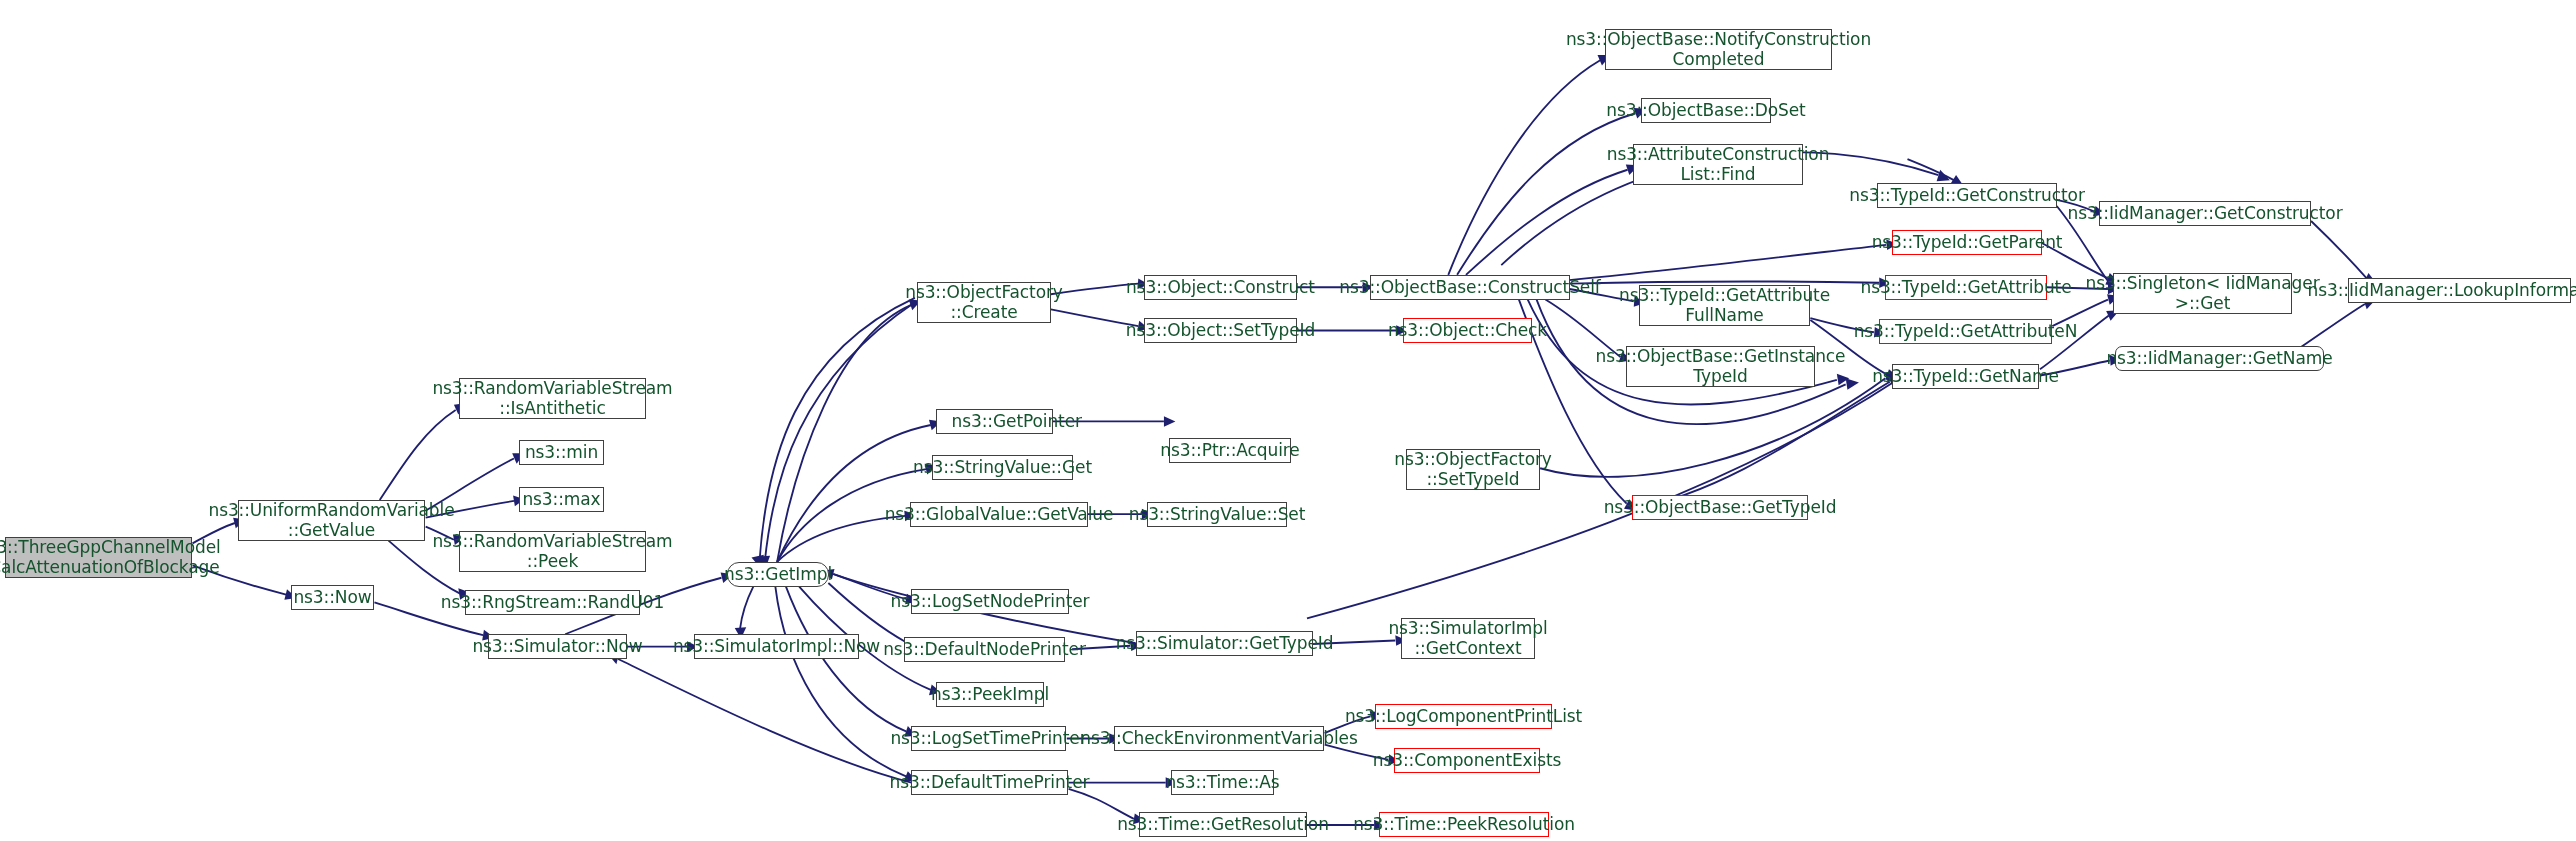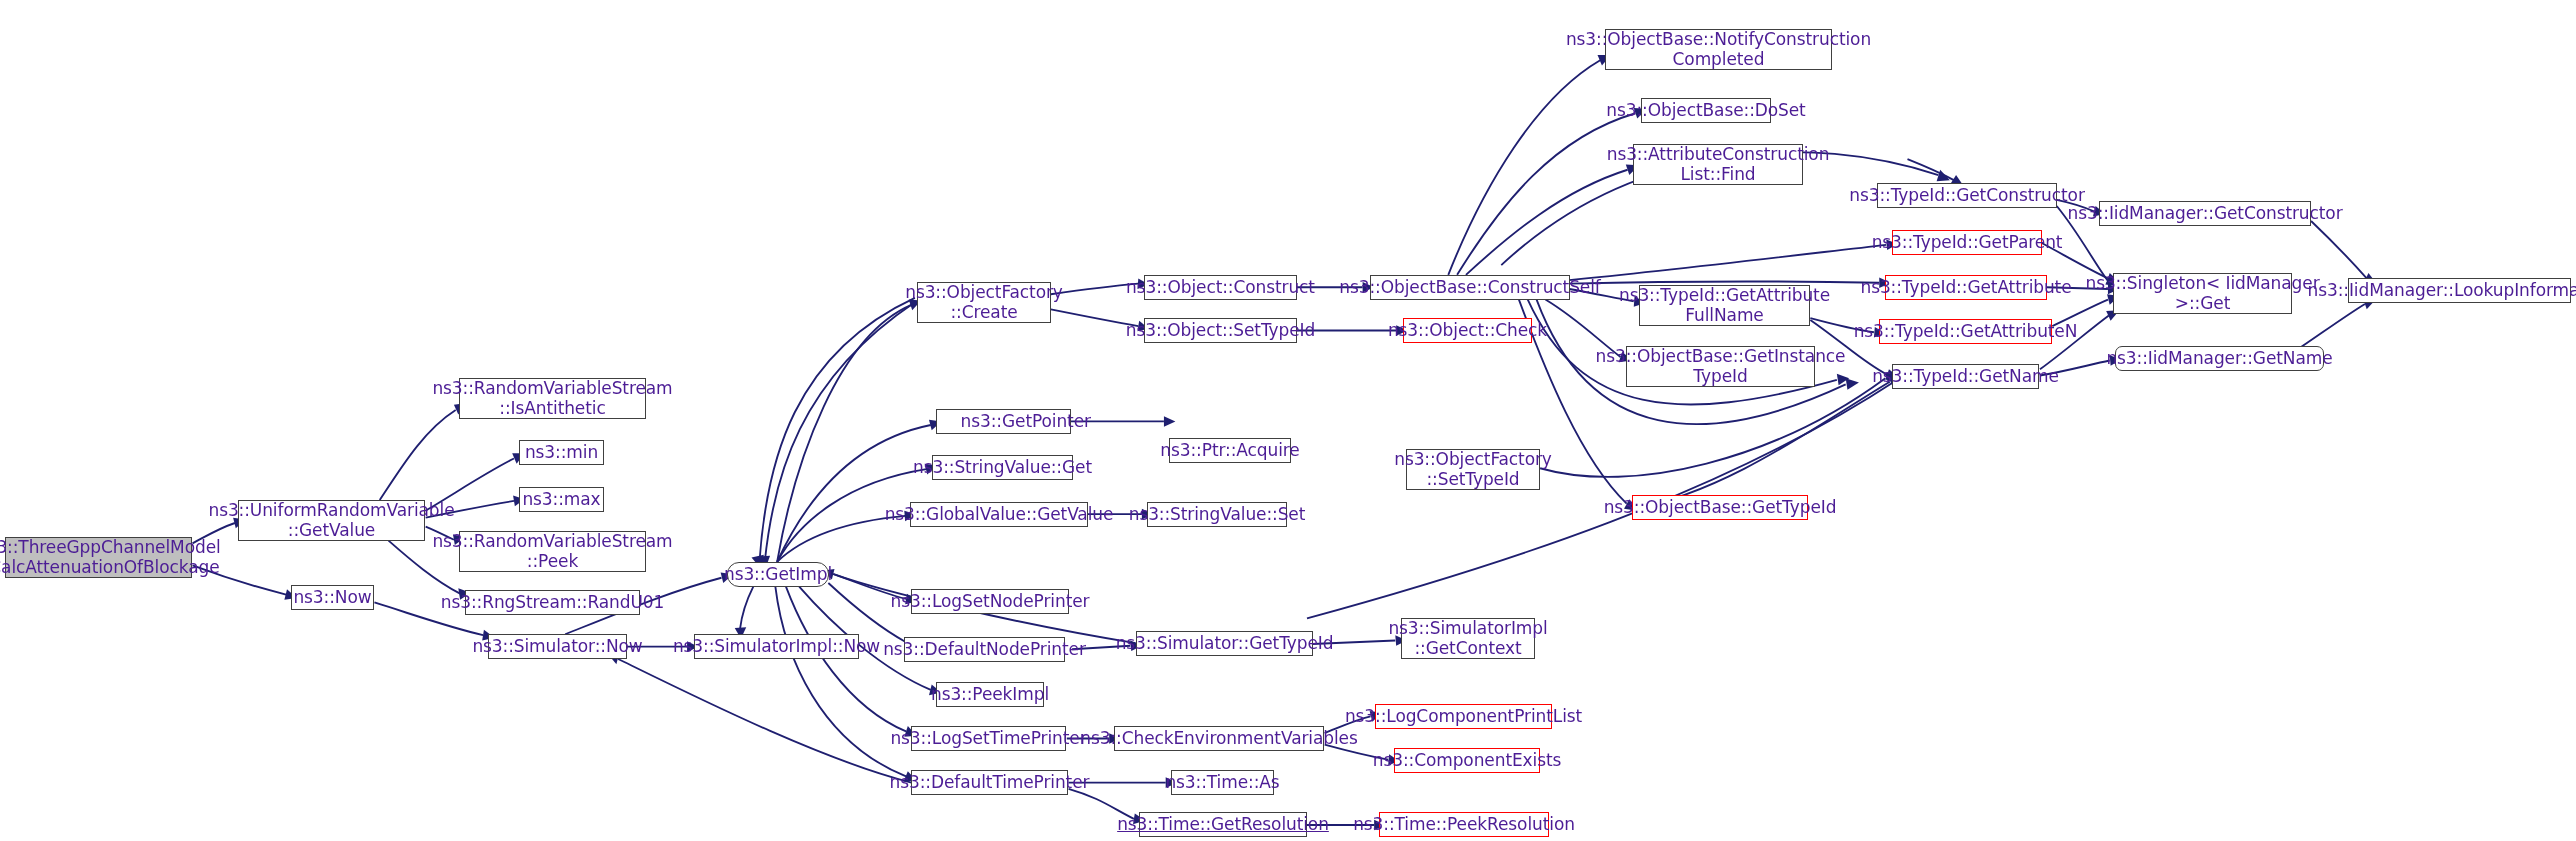--- a/index.html
+++ b/index.html
@@ -13,21 +13,21 @@
   }
   .node{
     position:absolute;
     box-sizing:border-box;
     display:flex;
     align-items:center;
     justify-content:center;
     text-align:center;
     line-height:1.12;
     font-size:17px;
-    color:#4c1d95;
+    color:#14532d;
     background:#ffffff;
     border:1.4px solid #404040;
     white-space:pre;
     letter-spacing:-0.1px;
     padding:0 3.5px;
   }
   .node.red{ border-color:#ff0000; }
   .node.root{ background:#bfbfbf; border:1.8px solid #404040; }
   svg#edges{
     position:absolute;
@@ -250,38 +250,38 @@
   <div class="node" style="left:519px;top:440px; width:85px;  height:25px;">ns3::min</div>
   <div class="node" style="left:519px;top:487px; width:85px;  height:25px;">ns3::max</div>
   <div class="node" style="left:459px;top:531px; width:187px; height:41px;">ns3::RandomVariableStream
 ::Peek</div>
   <div class="node" style="left:465px;top:590px; width:175px; height:25px;">ns3::RngStream::RandU01</div>
   <div class="node" style="left:488px;top:634px; width:139px; height:25px;">ns3::Simulator::Now</div>
   <div class="node" style="left:694px;top:634px; width:165px; height:25px;">ns3::SimulatorImpl::Now</div>
   <div class="node" style="left:727px;top:562px; width:102px; height:25px;border-radius:12px;">ns3::GetImpl</div>
   <div class="node" style="left:917px;top:282px;width:134px; height:41px;">ns3::ObjectFactory
 ::Create</div>
-  <div class="node" style="left:936px;top:409px;width:135px; height:25px;padding-left:48px;">ns3::GetPointer</div>
+  <div class="node" style="left:936px;top:409px;width:117px; height:25px;padding-left:48px;">ns3::GetPointer</div>
   <div class="node" style="left:932px;top:455px;width:141px; height:25px;">ns3::StringValue::Get</div>
   <div class="node" style="left:910px;top:502px;width:178px; height:25px;">ns3::GlobalValue::GetValue</div>
   <div class="node" style="left:911px;top:589px;width:158px; height:25px;">ns3::LogSetNodePrinter</div>
   <div class="node" style="left:904px;top:637px;width:161px; height:25px;">ns3::DefaultNodePrinter</div>
   <div class="node" style="left:936px;top:682px;width:108px; height:25px;">ns3::PeekImpl</div>
   <div class="node" style="left:911px;top:726px;width:155px; height:25px;">ns3::LogSetTimePrinter</div>
   <div class="node" style="left:911px;top:770px;width:157px; height:25px;">ns3::DefaultTimePrinter</div>
   <div class="node" style="left:1169px;top:409px;width:122px; height:25px;margin-top:29px;">ns3::Ptr::Acquire</div>
   <div class="node" style="left:1147px;top:502px;width:140px; height:25px;">ns3::StringValue::Set</div>
   <div class="node" style="left:1144px;top:275px;width:153px; height:25px;">ns3::Object::Construct</div>
   <div class="node" style="left:1144px;top:318px;width:153px; height:25px;">ns3::Object::SetTypeId</div>
   <div class="node" style="left:1406px;top:449px;width:134px; height:41px;">ns3::ObjectFactory
 ::SetTypeId</div>
   <div class="node" style="left:1136px;top:631px;width:177px; height:25px;">ns3::Simulator::GetTypeId</div>
   <div class="node" style="left:1114px;top:726px;width:210px; height:25px;">ns3::CheckEnvironmentVariables</div>
   <div class="node" style="left:1171px;top:770px;width:103px; height:25px;">ns3::Time::As</div>
-  <div class="node" style="left:1139px;top:812px;width:168px; height:25px;text-decoration:underline;">ns3::Time::GetResolution</div>
+  <div class="node" style="left:1139px;top:812px;width:168px; height:25px;">ns3::Time::GetResolution</div>
   <div class="node" style="left:1401px;top:618px;width:134px; height:41px;">ns3::SimulatorImpl
 ::GetContext</div>
   <div class="node red" style="left:1375px;top:704px;width:177px; height:25px;">ns3::LogComponentPrintList</div>
   <div class="node red" style="left:1394px;top:748px;width:146px; height:25px;">ns3::ComponentExists</div>
   <div class="node red" style="left:1379px;top:812px;width:170px; height:25px;">ns3::Time::PeekResolution</div>
   <div class="node" style="left:1370px;top:275px;width:200px; height:25px;">ns3::ObjectBase::ConstructSelf</div>
   <div class="node red" style="left:1403px;top:318px;width:129px; height:25px;">ns3::Object::Check</div>
   <div class="node" style="left:1605px;top:29px; width:227px; height:41px;">ns3::ObjectBase::NotifyConstruction
 Completed</div>
   <div class="node" style="left:1641px;top:98px;width:130px; height:25px;">ns3::ObjectBase::DoSet</div>

